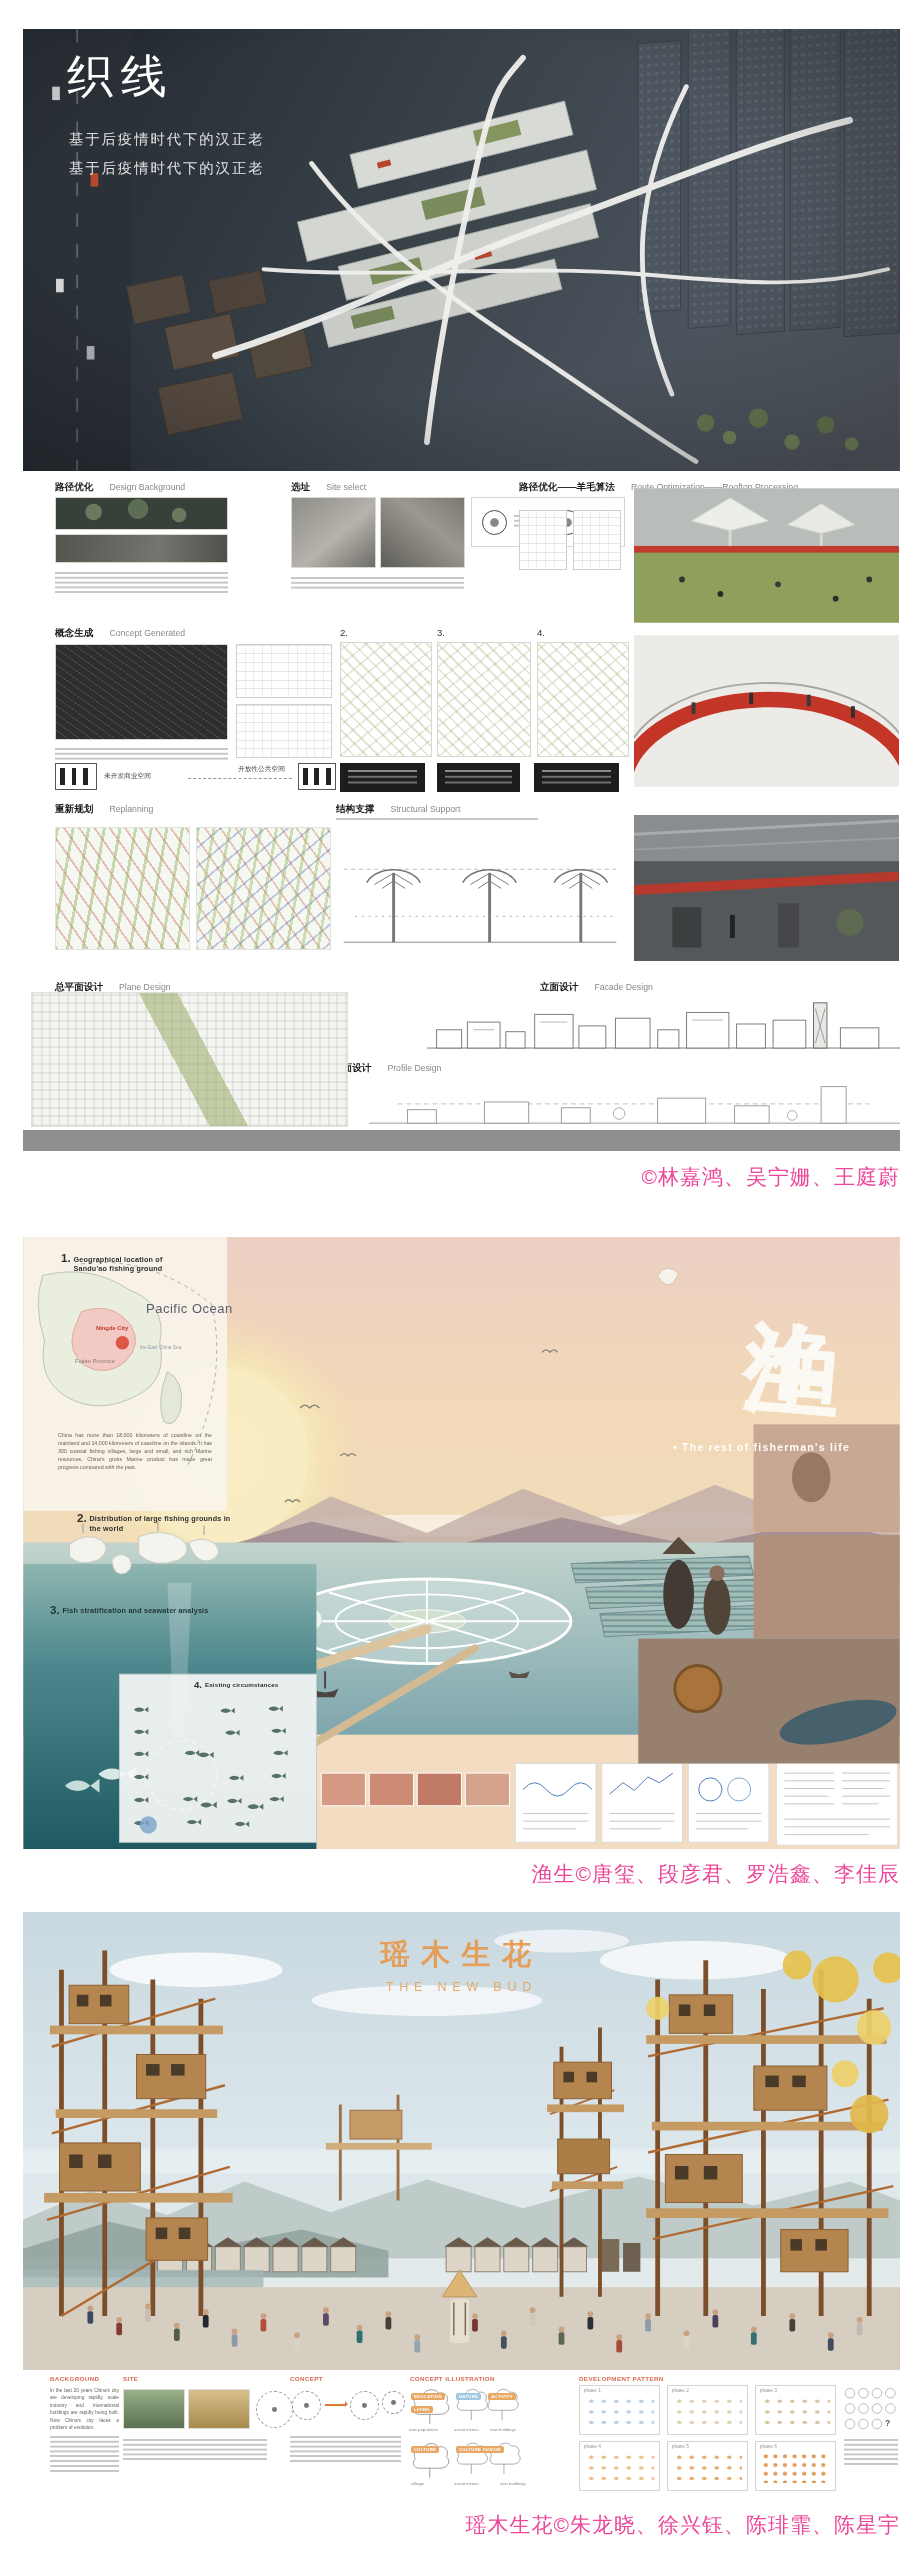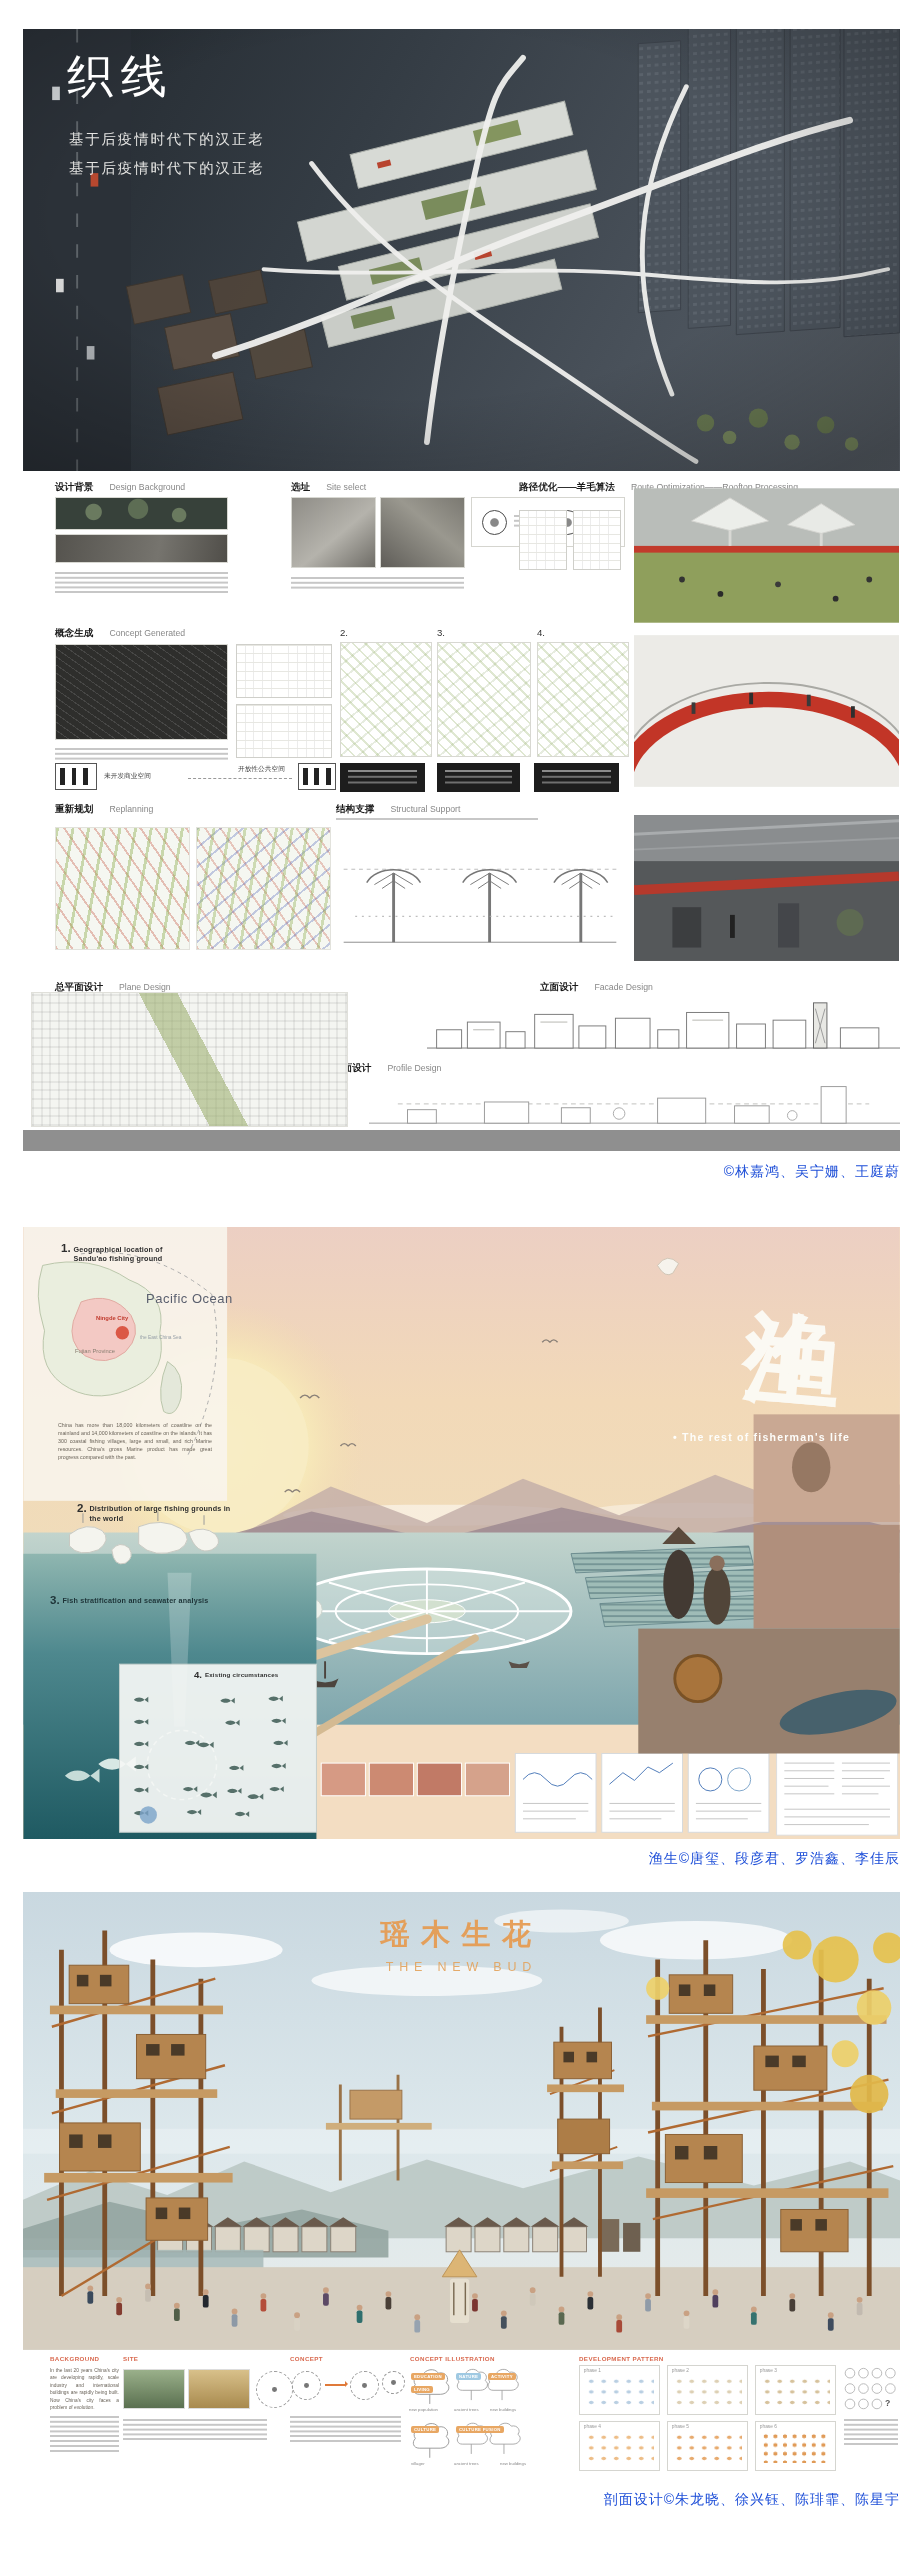--- a/index.html
+++ b/index.html
@@ -1,19 +1,19 @@
 <!DOCTYPE html>
 <html><head>
 <meta charset="utf-8">
 <style>
 *{box-sizing:border-box;margin:0;padding:0}
 html,body{background:#fff}
 body{width:923px;font-family:"Liberation Sans",sans-serif;color:#222}
 .poster{position:relative;width:877px;margin:0 auto;overflow:hidden}
-.caption{width:877px;margin:11.5px auto 0;text-align:right;font-size:14px;font-weight:500;color:#1d4ed8;letter-spacing:1px}
+.caption{width:877px;margin:11.5px auto 0;text-align:right;font-size:21px;font-weight:500;color:#ec4899;letter-spacing:1px}
 .abs{position:absolute}
 
 #p1{height:1122px;background:#fff}
 .p1-hero{position:absolute;left:0;top:0;width:877px;height:442px;background:linear-gradient(118deg,#23292f 0%,#343c44 35%,#49515a 70%,#5a6169 100%);overflow:hidden}
 .p1-title{position:absolute;left:44px;top:17.3px;font-size:46px;color:#fff;letter-spacing:7.7px;font-weight:500}
 .p1-sub{position:absolute;left:46px;top:96px;font-size:14.4px;line-height:29px;color:#e4e4e2;letter-spacing:1.9px}
 .hdr{position:absolute;white-space:nowrap;font-size:9.6px;color:#1a1a1a}
 .hdr b{font-weight:bold}
 .hdr .en{color:#888;font-weight:normal;font-size:8.7px;margin-left:16px}
 .num{position:absolute;font-size:9.6px;color:#333}
@@ -145,21 +145,21 @@
       </g>
       <rect width="912" height="460" fill="url(#vig)"></rect>
     </svg>
     <div class="p1-title">织线</div>
     <div class="p1-sub">
       <div>基于后疫情时代下的汉正老</div>
       <div>基于后疫情时代下的汉正老</div>
     </div>
   </div>
 
-  <div class="hdr" style="left:32px;top:452px"><b>设计背景</b><span class="en">Design Background</span></div>
+  <div class="hdr" style="left:32px;top:452px"><b>路径优化</b><span class="en">Design Background</span></div>
   <div class="hdr" style="left:268px;top:452px"><b>选址</b><span class="en">Site select</span></div>
   <div class="hdr" style="left:496px;top:452px"><b>路径优化——羊毛算法</b><span class="en">Route Optimization——Rooftop Processing</span></div>
   <div class="num" style="left:539px;top:467px">1.</div>
   <div class="thumb map-world" style="left:32px;top:468px;width:173px;height:33px"></div>
   <div class="thumb map-sat" style="left:32px;top:505px;width:173px;height:29px"></div>
   <div class="lns lns5" style="left:32px;top:543px;width:173px"></div>
   <div class="thumb ph-a" style="left:268px;top:468px;width:85px;height:71px"></div>
   <div class="thumb ph-b" style="left:357px;top:468px;width:85px;height:71px"></div>
   <div class="lns lns3" style="left:268px;top:548px;width:173px"></div>
   <div class="circpanel" style="left:448px;top:468px;width:154px;height:50px">
@@ -857,15 +857,15 @@
     <span class="pl">phase 5</span>
       <span class="dots" style="background-image:radial-gradient(#e7aa6e 1.9px,transparent 2.4px)"></span>
   </div>
   <div class="pbox" style="left:732px;top:529px">
     <span class="pl">phase 6</span>
       <span class="dots" style="background-image:radial-gradient(#e09b58 1.9px,transparent 2.4px);background-size:9.6px 8.7px"></span>
   </div>
   <div class="q" style="left:862px;top:506px">?</div>
   <div class="lns lns6" style="left:821px;top:527px;width:54px"></div>
 </section>
-<div class="caption">剖面设计©朱龙晓、徐兴钰、陈琲霏、陈星宇</div>
+<div class="caption">瑶木生花©朱龙晓、徐兴钰、陈琲霏、陈星宇</div>
 <div style="height:31px"></div>
 
 
 </body></html>

